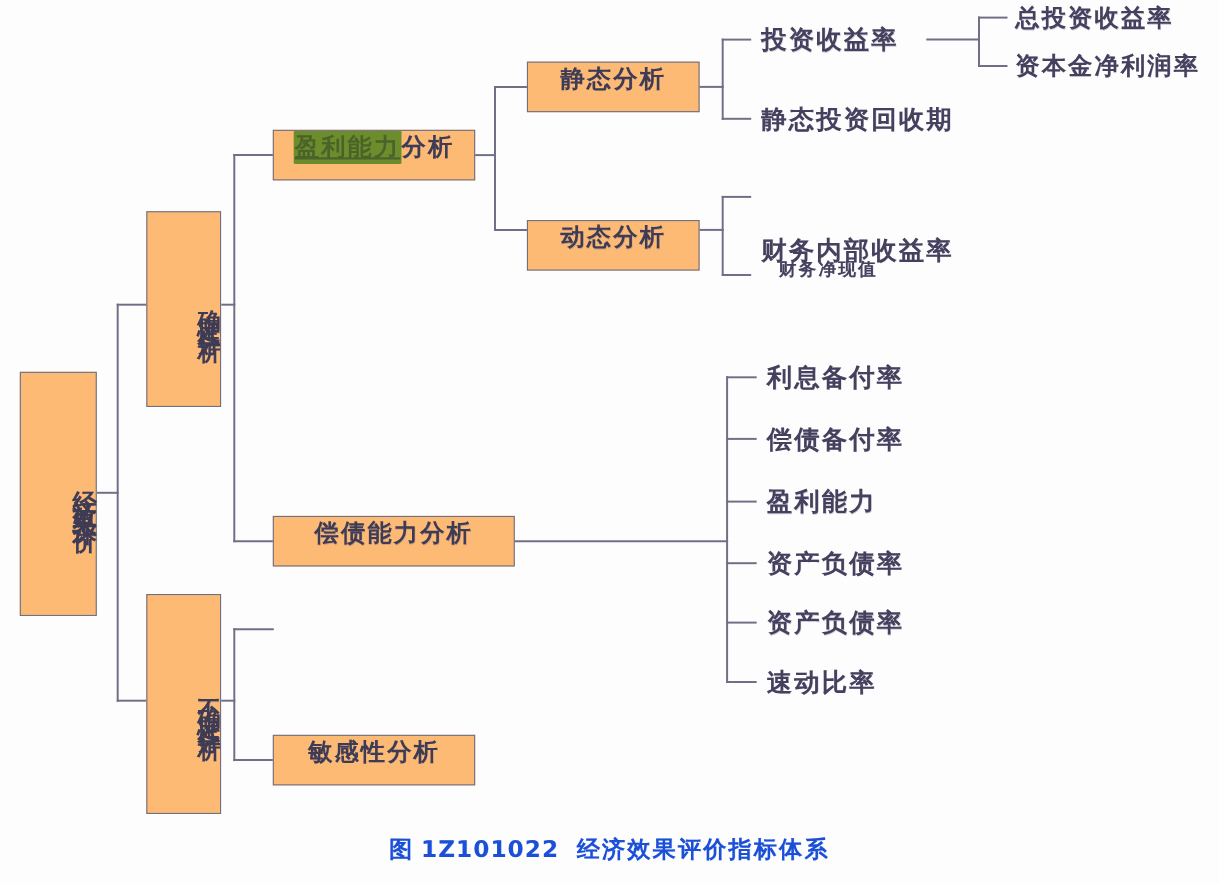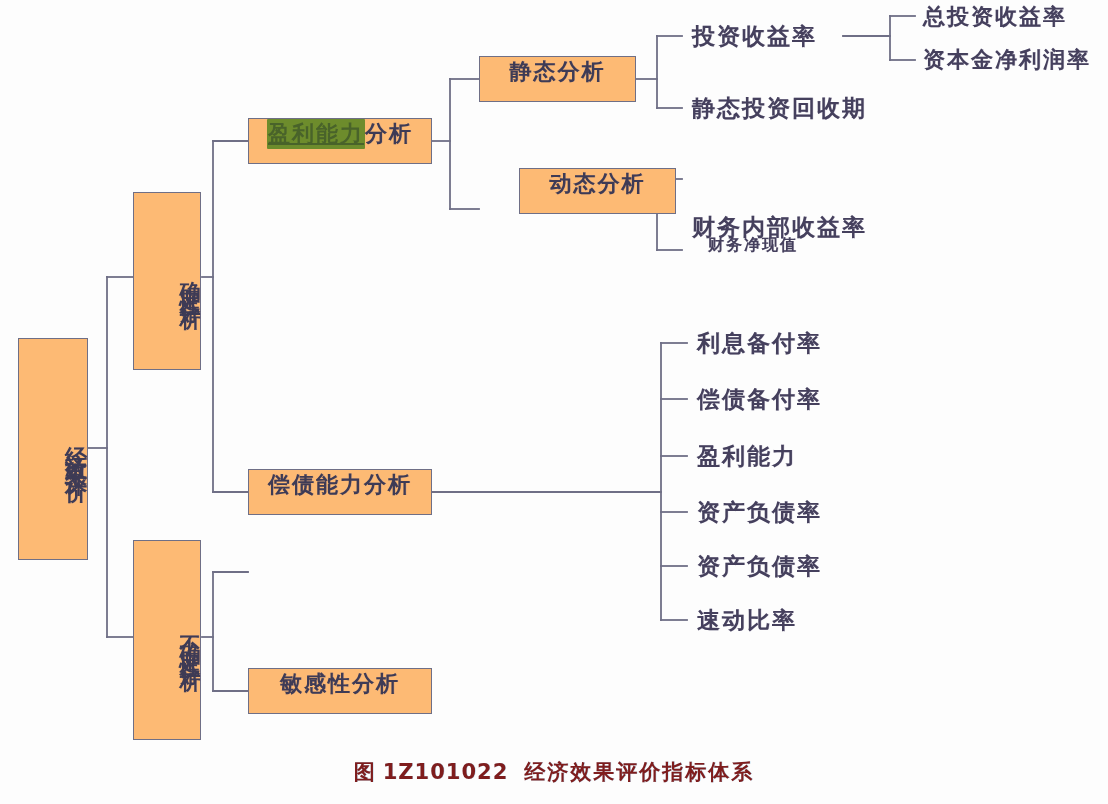--- a/index.html
+++ b/index.html
@@ -46,21 +46,21 @@
     padding:0 1px;
     border-radius:1px;
     text-shadow:none;
     text-decoration:underline;
   }
   #caption{
     position:absolute;
     left:0;right:0;
     top:758px;
     text-align:center;
-    color:#7f1d1d;
+    color:#1d4ed8;
     font-weight:700;
     font-size:21px;
     letter-spacing:2px;
     text-shadow:0.5px 0.4px 0 rgba(140,200,235,.6);
   }
   #caption .code{letter-spacing:1px;margin:0 16px 0 6px;}
 </style>
 </head>
 <body>
 
@@ -126,34 +126,34 @@
 
   <div class="node vert" style="left:133px;top:540px;width:68px;height:200px;font-size:21px;">
     <span>不确定性分析</span>
   </div>
 
   <div class="node" style="left:248px;top:118px;width:184px;height:46px;font-size:22px;">
     <span class="hl">盈利能力</span>
       <span>分析</span>
   </div>
 
-  <div class="node" style="left:248px;top:469px;width:184px;height:46px;font-size:22px;">
+  <div class="node" style="left:248px;top:469px;width:220px;height:46px;font-size:22px;">
     <span>偿债能力分析</span>
   </div>
 
 
   <div class="node" style="left:248px;top:668px;width:184px;height:46px;font-size:22px;">
     <span>敏感性分析</span>
   </div>
 
   <div class="node" style="left:479px;top:56px;width:157px;height:46px;font-size:22px;">
     <span>静态分析</span>
   </div>
 
-  <div class="node" style="left:479px;top:168px;width:157px;height:46px;font-size:22px;margin-left:40px;">
+  <div class="node" style="left:479px;top:200px;width:157px;height:46px;font-size:22px;">
     <span>动态分析</span>
   </div>
 
   <div class="leaf" style="left:692px;top:21px;font-size:23px;">
     <span>投资收益率</span>
   </div>
 
   <div class="leaf" style="left:692px;top:93px;font-size:23px;">
     <span>静态投资回收期</span>
   </div>

